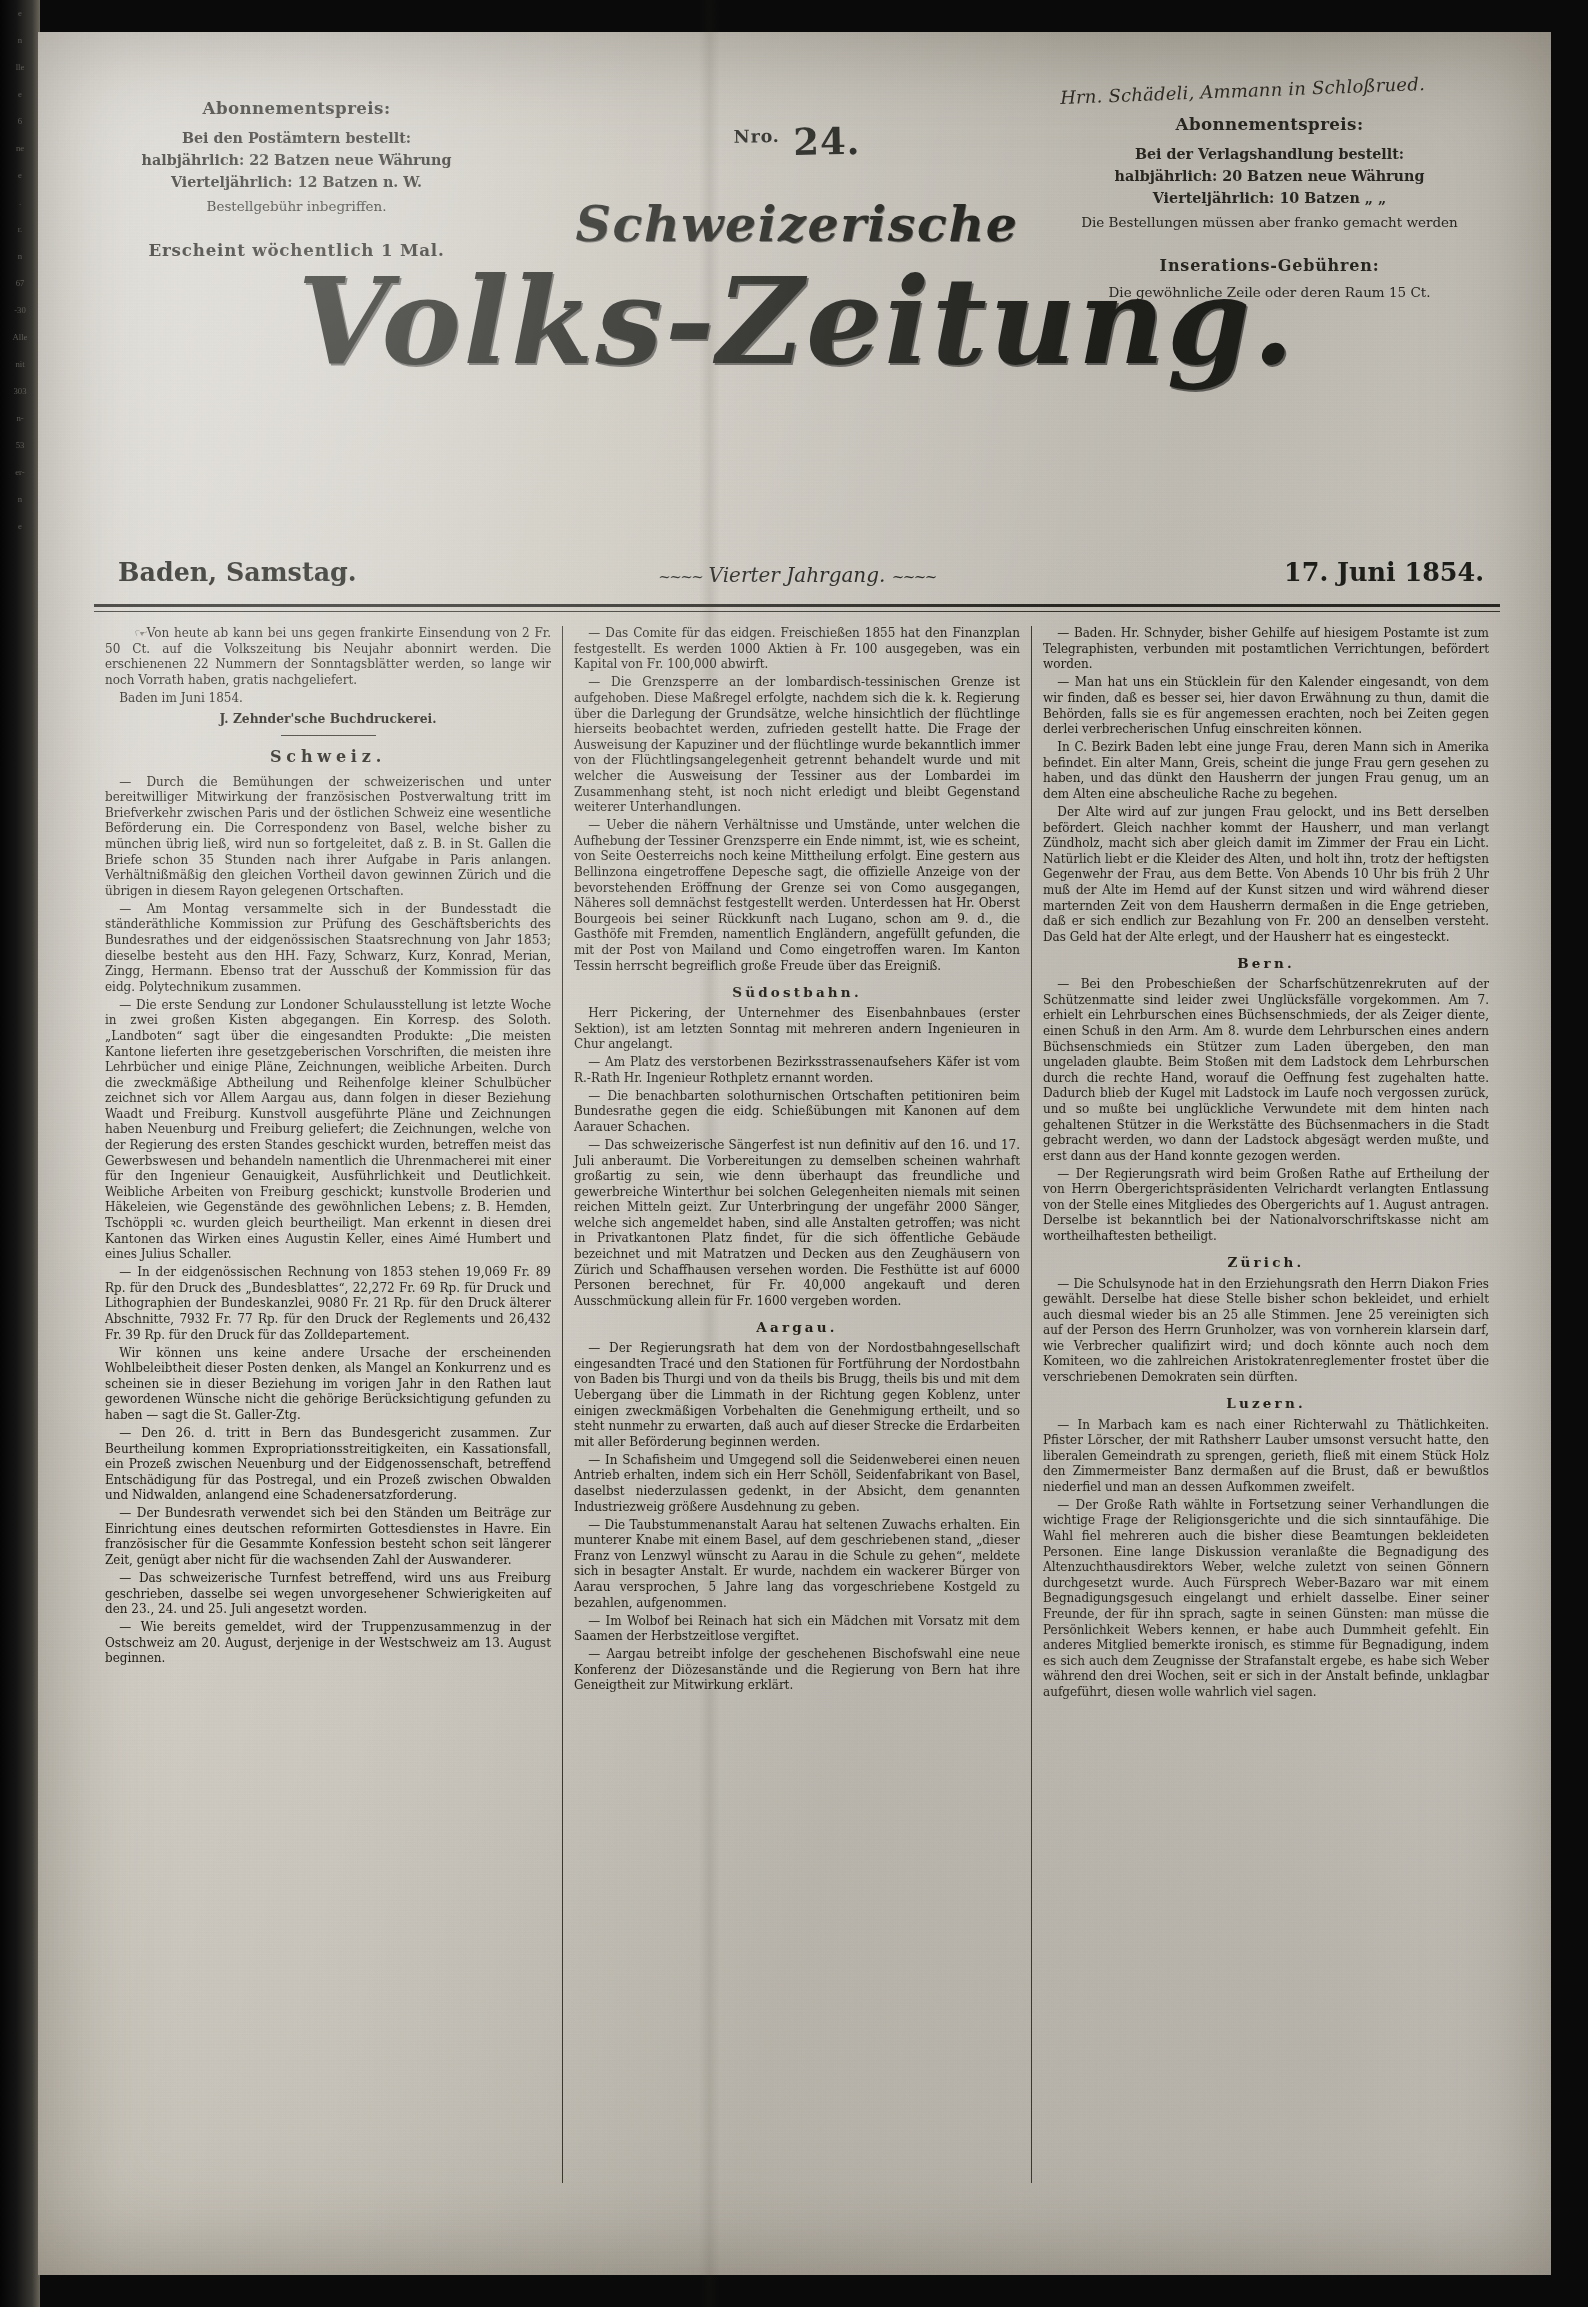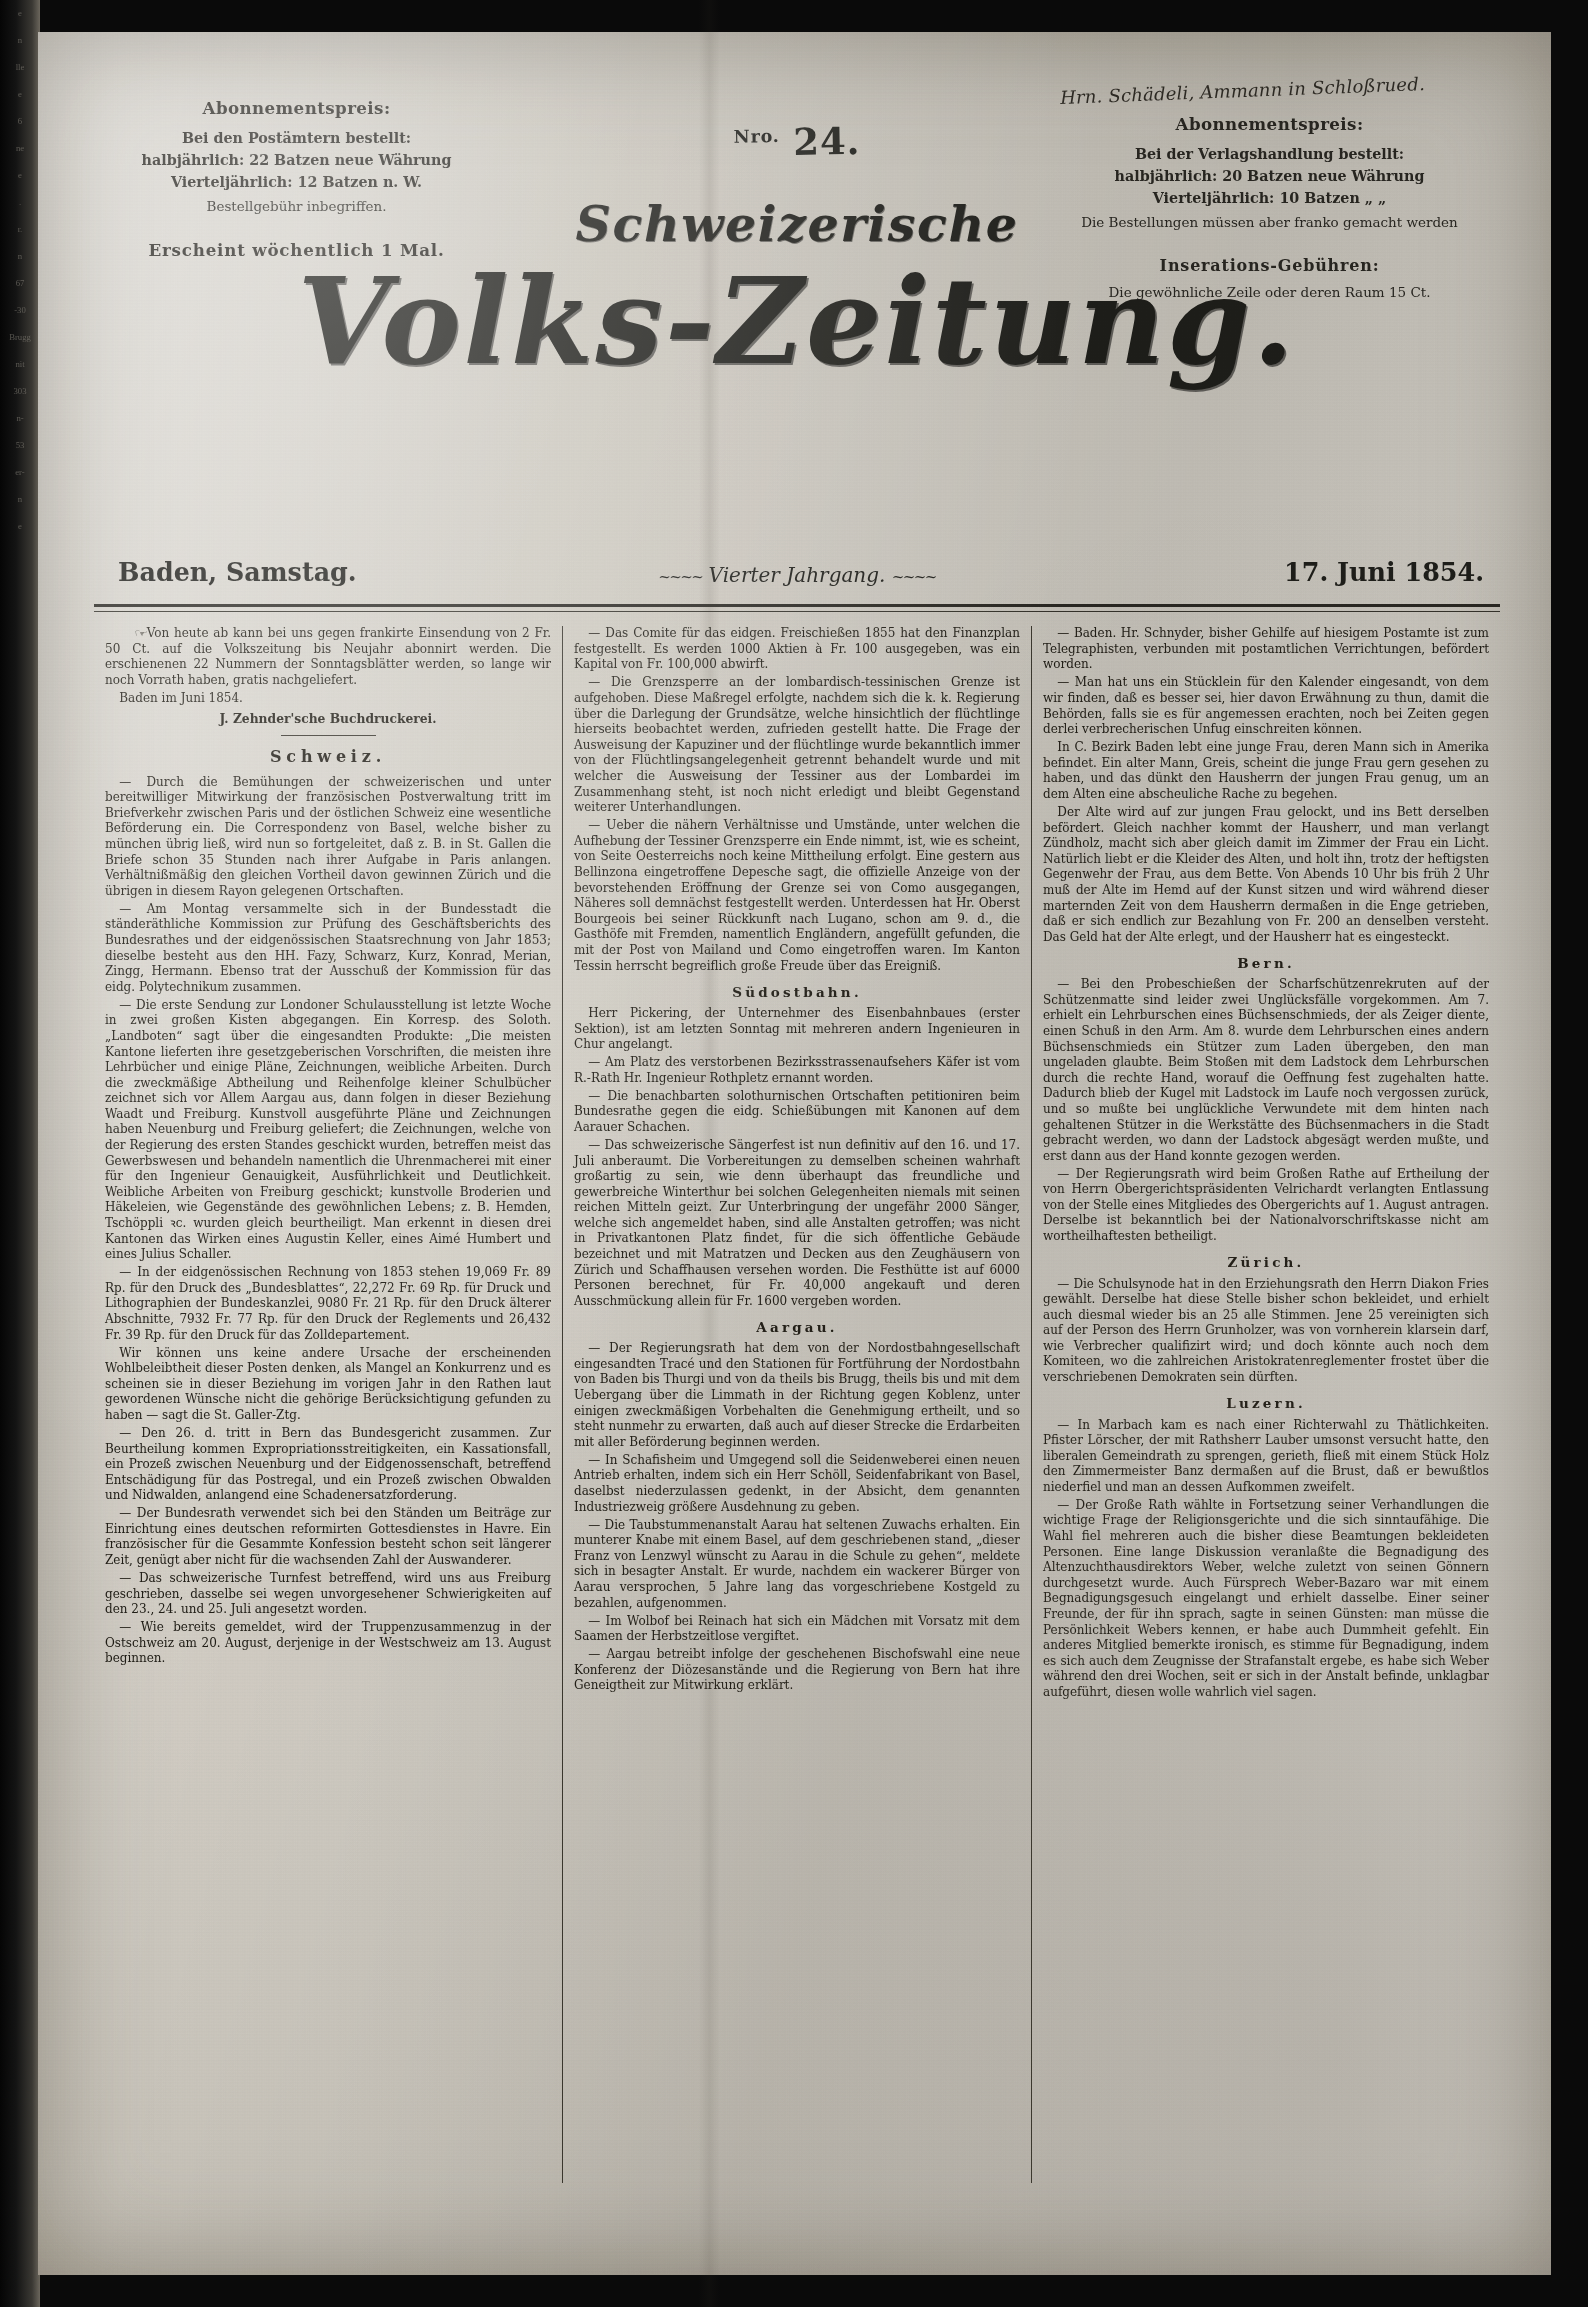--- a/index.html
+++ b/index.html
@@ -262,21 +262,21 @@
       <span>lle</span>
       <span>e</span>
       <span>6</span>
       <span>ne</span>
       <span>e</span>
       <span>.</span>
       <span>r.</span>
       <span>n</span>
       <span>67</span>
       <span>-30</span>
-      <span>Brugg</span>
+      <span>Alle</span>
       <span>nit</span>
       <span>303</span>
       <span>n-</span>
       <span>53</span>
       <span>er-</span>
       <span>n</span>
       <span>e</span>
     </div>
 
   <div class="sheet">

